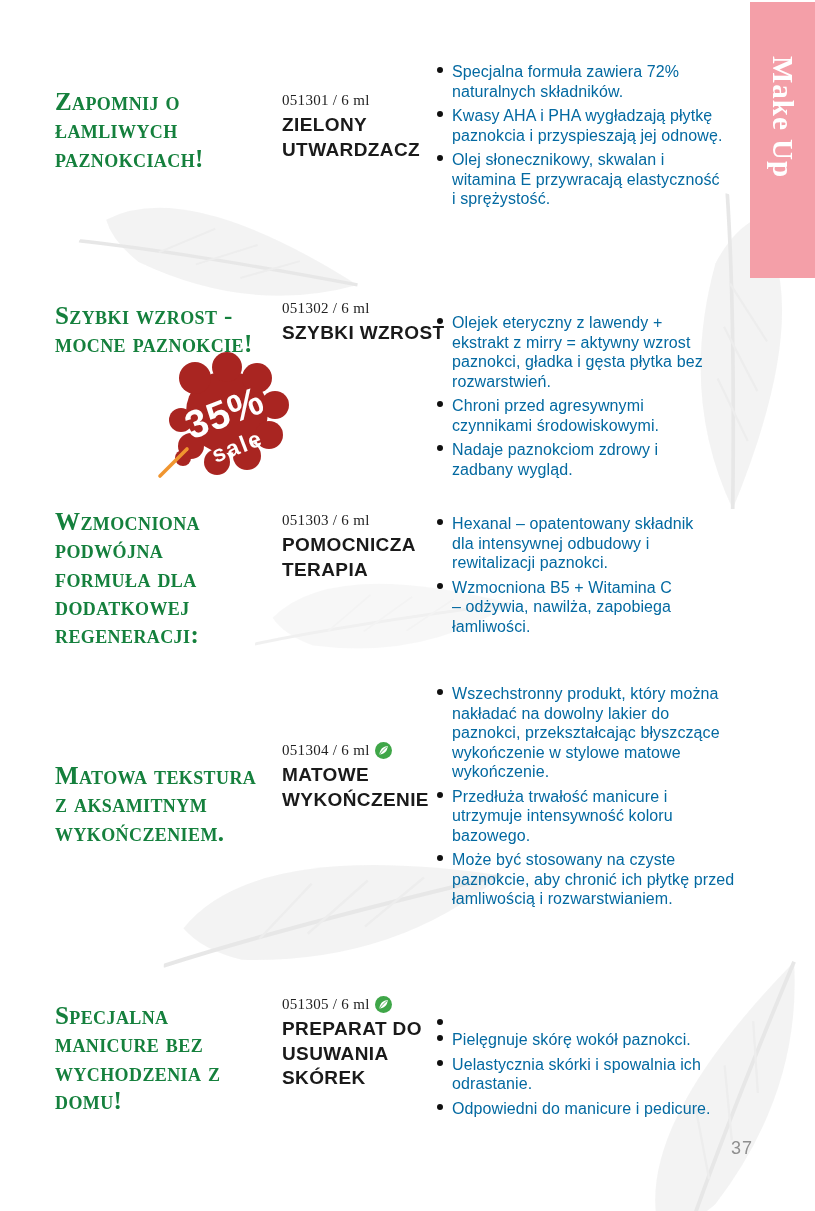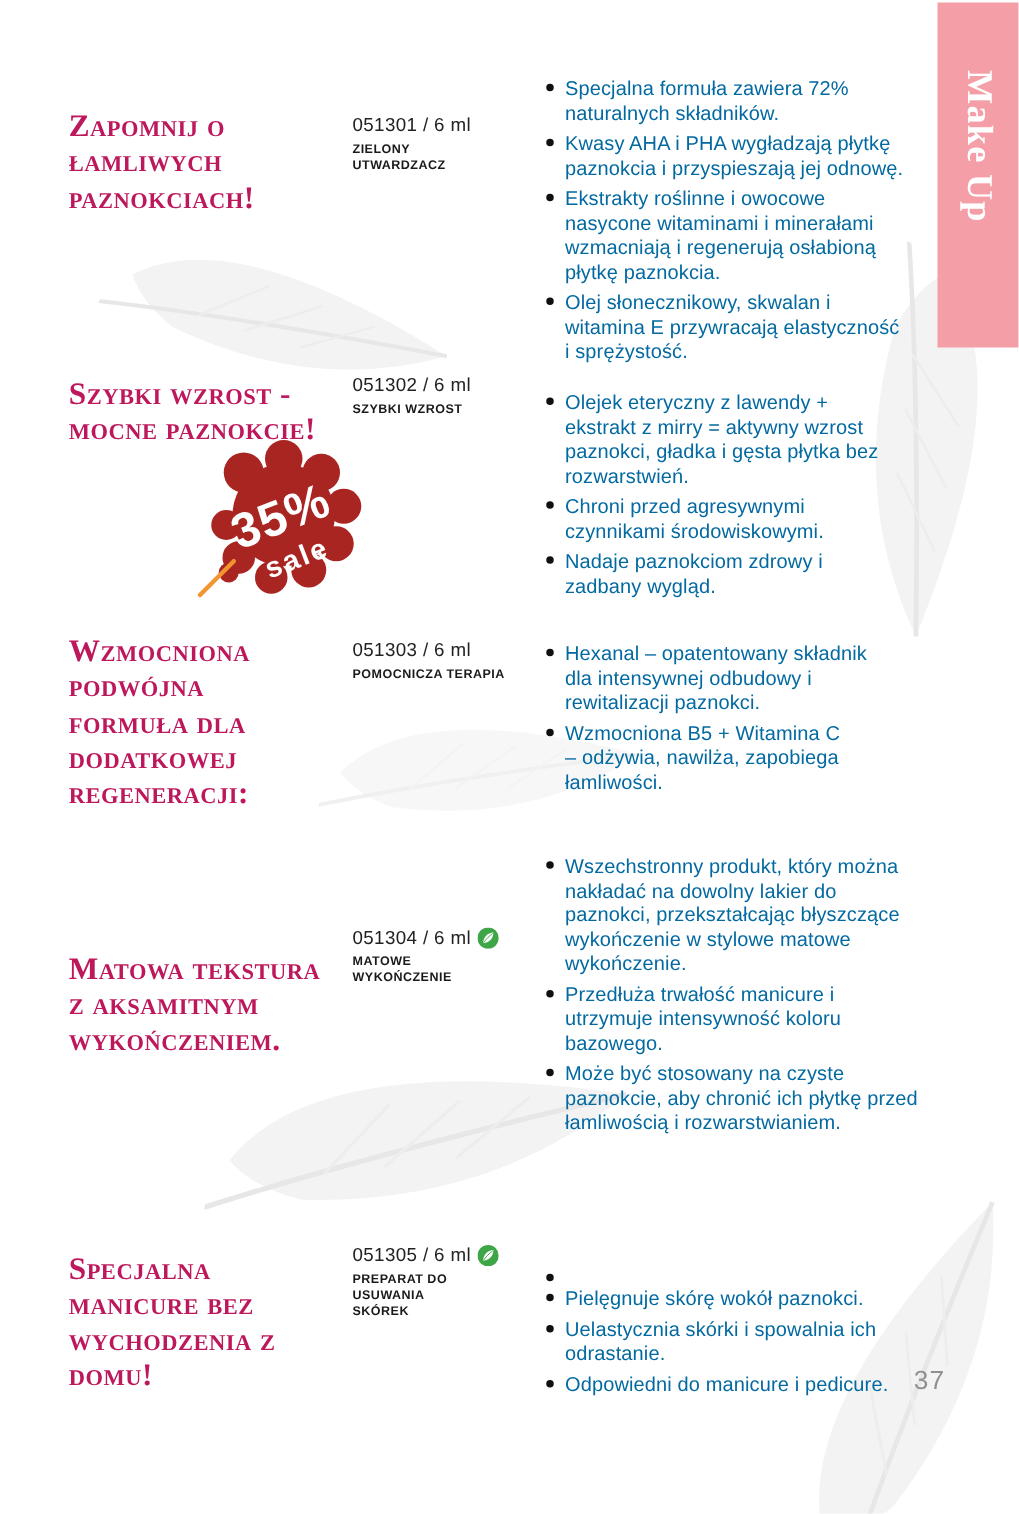--- a/index.html
+++ b/index.html
@@ -29,28 +29,28 @@
     writing-mode:vertical-rl; padding-top:54px;
     font-family:"Liberation Serif", serif; font-weight:bold;
     font-size:29px; letter-spacing:1px; color:#ffffff;
   }
 
   
   .heading {
     position:absolute; left:55px; width:250px;
     font-family:"Liberation Serif", serif; font-variant:small-caps;
     font-weight:600; font-size:25px; line-height:1.13; letter-spacing:.4px;
-    color:#be185d; white-space:pre-line;
+    color:#15803d; white-space:pre-line;
   }
   .h1{top:88px} .h2{top:302px} .h3{top:508px} .h4{top:762px} .h5{top:1002px}
 
   
   .codeblock { position:absolute; left:282px; width:178px; }
-  .code-line { display:flex; align-items:center; gap:5px; font-size:15px; letter-spacing:.3px; color:#222; }
-  .pname { margin-top:4px; font-weight:bold; font-size:10px; letter-spacing:.4px; line-height:1.3; white-space:pre-line; color:#1a1a1a; }
+  .code-line { display:flex; align-items:center; gap:5px; font-size:15px; letter-spacing:.3px; color:#222;font-family:Liberation Serif, serif; }
+  .pname { margin-top:4px; font-weight:bold; font-size:19px; letter-spacing:.4px; line-height:1.3; white-space:pre-line; color:#1a1a1a; }
   .c1{top:92px} .c2{top:300px} .c3{top:512px} .c4{top:742px} .c5{top:996px}
   .eco { flex:0 0 auto; }
 
   
   .bullets { position:absolute; left:437px; width:318px; list-style:none; }
   .bullets li { display:flex; margin-bottom:5px; }
   .ring {
     flex:0 0 auto; width:5px; height:5px; border:3px solid #101010;
     border-radius:50%; margin:5px 9px 0 0;
   }
@@ -59,21 +59,21 @@
 
   
   .badge { position:absolute; left:153px; top:350px; width:142px; height:138px; }
   .badge-pct, .badge-sale {
     fill:#ffffff; font-family:"Liberation Sans", sans-serif;
     font-weight:bold; text-anchor:middle; letter-spacing:1px;
   }
   .badge-pct  { font-size:39px; }
   .badge-sale { font-size:23px; letter-spacing:2px; }
 
-  .pageno { position:absolute; left:731px; top:1093px; font-size:21px; letter-spacing:1px; color:var(--page-gray,#8f8f8f); }
+  .pageno { position:absolute; left:731px; top:1138px; font-size:18px; letter-spacing:1px; color:var(--page-gray,#8f8f8f); }
 </style>
 </head>
 <body>
 
 <div class="page">
 
   <svg width="0" height="0" style="position:absolute">
     <defs>
       <symbol id="featherShape" viewBox="0 0 150 95">
         <path class="vane" d="M5 66 Q28 16 148 4 Q108 58 36 74 Q16 74 5 66 Z"></path>
@@ -116,27 +116,20 @@
   <ul class="bullets b1">
     <li>
         <span class="ring"></span>
         <span class="btext">Specjalna formuła zawiera 72%
 naturalnych składników.</span>
       </li>
     <li>
         <span class="ring"></span>
         <span class="btext">Kwasy AHA i PHA wygładzają płytkę
 paznokcia i przyspieszają jej odnowę.</span>
-      </li>
-    <li>
-        <span class="ring"></span>
-        <span class="btext">Ekstrakty roślinne i owocowe
-nasycone witaminami i minerałami
-wzmacniają i regenerują osłabioną
-płytkę paznokcia.</span>
       </li>
     <li>
         <span class="ring"></span>
         <span class="btext">Olej słonecznikowy, skwalan i
 witamina E przywracają elastyczność
 i sprężystość.</span>
       </li>
   </ul>
 
   <h2 class="heading h2">Szybki wzrost -

